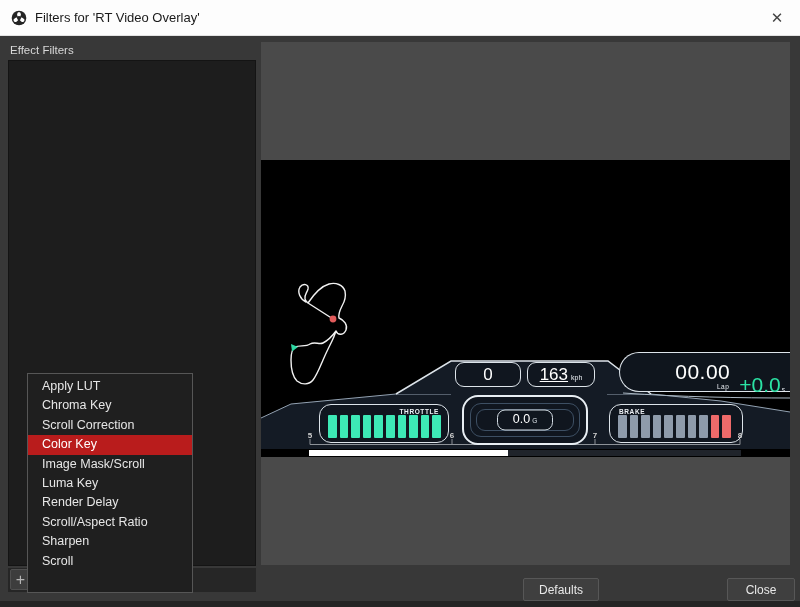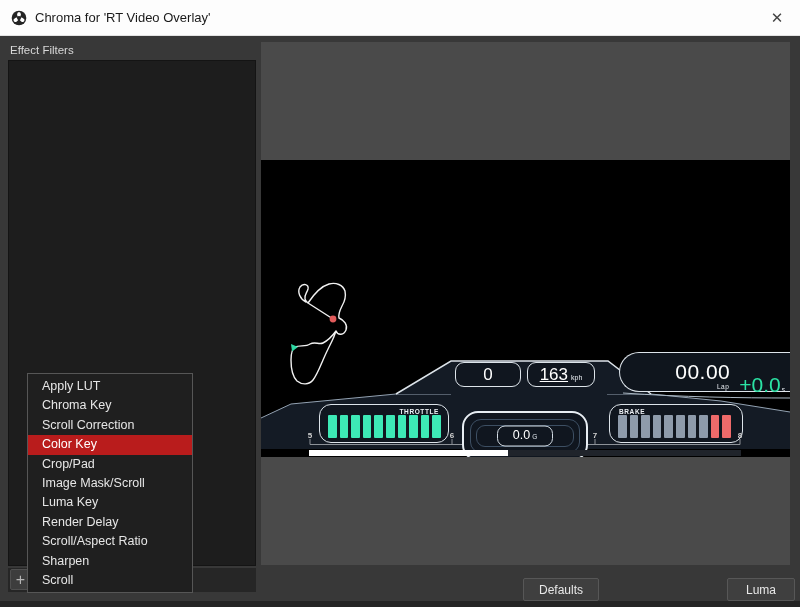--- a/index.html
+++ b/index.html
@@ -52,21 +52,21 @@
   .delta-unit{font-size:6.5px;color:#e9edf2;margin-left:1px;}
 
   .throttle-box{left:58px;top:244px;width:130px;height:39px;border:1.5px solid #dde4ea;border-radius:12px;}
   .brake-box{left:348px;top:244px;width:134px;height:39px;border:1.5px solid #dde4ea;border-radius:12px;}
   .pedal-label{position:absolute;font-size:6.5px;font-weight:bold;letter-spacing:0.6px;color:#eef2f6;}
   .throttle-box .pedal-label{top:3px;right:9px;}
   .brake-box .pedal-label{top:3px;left:9px;}
   .bars{position:absolute;left:8px;top:10px;display:flex;gap:3px;}
   .bar{width:8.6px;height:23px;border-radius:1px;}
 
-  .g-meter{left:201px;top:251px;width:126px;height:50px;border:2px solid #e8eef3;border-radius:16px;}
+  .g-meter{left:201px;top:235px;width:126px;height:50px;border:2px solid #e8eef3;border-radius:16px;}
   .g-ring1{position:absolute;inset:6px;border:1px solid #3d4f63;border-radius:11px;}
   .g-ring2{position:absolute;inset:12px;border:1px solid #3d4f63;border-radius:9px;}
   .g-center{position:absolute;left:50%;top:50%;transform:translate(-50%,-50%);width:54px;height:19px;
             border:1.5px solid #d4dde5;border-radius:8px;display:flex;align-items:baseline;
             justify-content:center;background:#10161f;color:#fff;}
   .g-center .val{font-size:12.5px;line-height:17px;}
   .g-center .unit{font-size:6.5px;margin-left:2px;color:#dfe6ec;}
 
   .rnum{position:absolute;font-size:8px;font-weight:bold;color:#d2d2d2;top:271px;width:10px;text-align:center;}
   .r5{left:44px;} .r6{left:186px;} .r7{left:329px;} .r8{left:474px;}
@@ -90,40 +90,39 @@
   <div class="titlebar">
     <svg class="obs-logo" viewBox="0 0 16 16">
       <circle cx="8" cy="8" r="7.3" fill="#242424"></circle>
       <g fill="#ffffff">
         <ellipse cx="8" cy="4.4" rx="1.9" ry="2.5"></ellipse>
         <ellipse cx="8" cy="4.4" rx="1.9" ry="2.5" transform="rotate(120 8 8)"></ellipse>
         <ellipse cx="8" cy="4.4" rx="1.9" ry="2.5" transform="rotate(240 8 8)"></ellipse>
       </g>
       <circle cx="8" cy="8" r="2" fill="#242424"></circle>
     </svg>
-    <span class="win-title">Chroma for 'RT Video Overlay'</span>
+    <span class="win-title">Filters for 'RT Video Overlay'</span>
     <span class="close-btn">
       <span>✕</span>
     </span>
   </div>
 
   <div class="effect-label">Effect Filters</div>
   <div class="filter-list"></div>
   <div class="list-toolbar">
     <div class="add-btn">
       <span>+</span>
     </div>
   </div>
 
   <div class="context-menu" id="ctx-menu">
       <div class="menu-item">Apply LUT</div>
       <div class="menu-item">Chroma Key</div>
       <div class="menu-item">Scroll Correction</div>
       <div class="menu-item" style="background: #b91c1c; color: rgb(255, 255, 255);">Color Key</div>
-      <div class="menu-item">Crop/Pad</div>
       <div class="menu-item">Image Mask/Scroll</div>
       <div class="menu-item">Luma Key</div>
       <div class="menu-item">Render Delay</div>
       <div class="menu-item">Scroll/Aspect Ratio</div>
       <div class="menu-item">Sharpen</div>
       <div class="menu-item">Scroll</div>
     </div>
 
   <div class="preview">
     <div class="video">
@@ -215,16 +214,16 @@
       <span class="rnum r8">8</span>
 
       <div class="prog-track">
         <div class="prog-fill"></div>
       </div>
 
     </div>
   </div>
 
   <div class="footer-btn defaults-btn">Defaults</div>
-  <div class="footer-btn close-btn2">Luma</div>
+  <div class="footer-btn close-btn2">Close</div>
   <div class="bottom-strip"></div>
 
 </div>
 
 </body></html>

